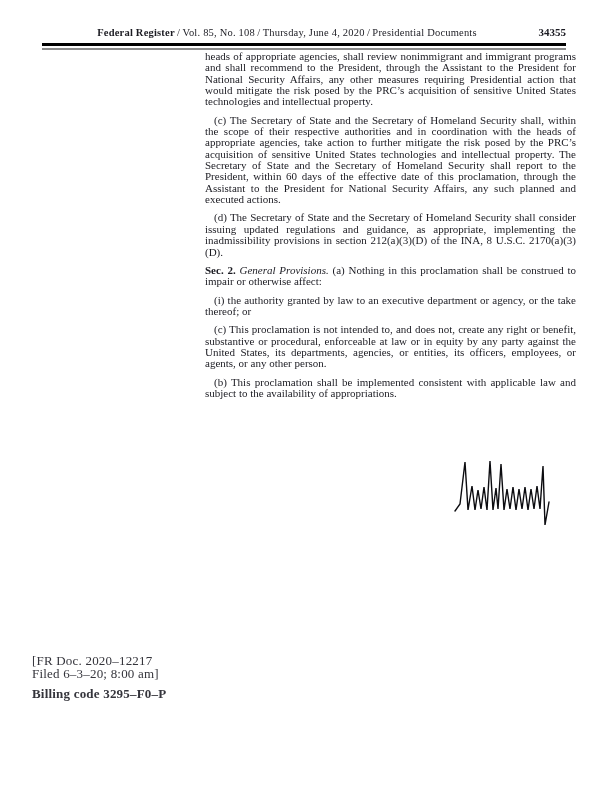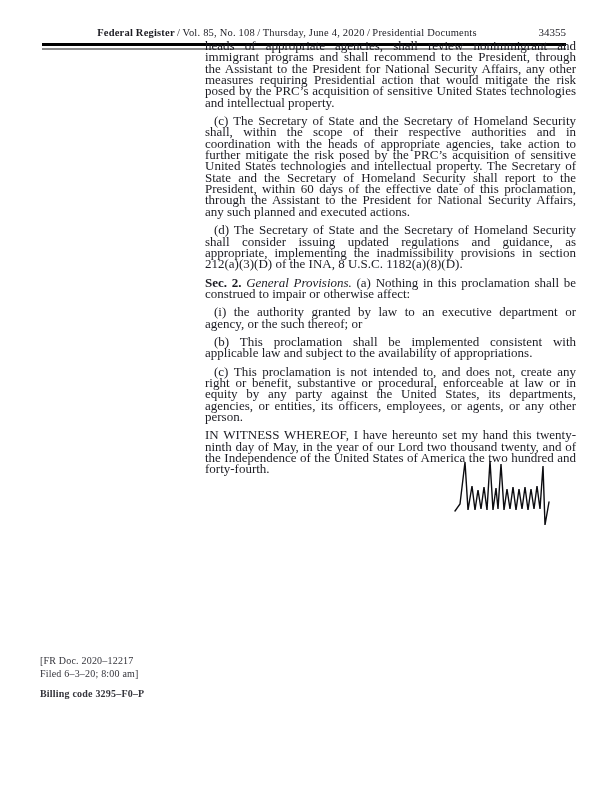--- a/index.html
+++ b/index.html
@@ -10,40 +10,40 @@
   .header{
     position:absolute;top:26px;left:42px;width:524px;height:14px;
     font-size:10.5px;line-height:13px;white-space:nowrap;
   }
   .header-center{
     position:absolute;left:12px;right:46px;text-align:center;
     letter-spacing:0.2px;
   }
   .header-brand{font-weight:bold;}
   .header-pagenum{
-    position:absolute;right:0;top:0;font-weight:normal;font-size:11px;
+    position:absolute;right:0;top:0;font-weight:bold;font-size:11px;
   }
   .rules{position:absolute;top:43px;left:42px;width:524px;}
   .rule-black{height:3px;background:#000;}
   .rule-gap{height:2px;background:#fff;}
   .rule-gray{height:2px;background:#8b8b8b;}
   .body-col{
-    position:absolute;left:205px;top:40px;width:371px;
-    font-size:13px;line-height:11.35px;text-align:justify;
+    position:absolute;left:205px;top:51px;width:371px;
+    font-size:11px;line-height:11.35px;text-align:justify;
   }
   .body-col p{margin:0 0 7px 0;}
   .body-col p.indent{text-indent:9px;}
   .sec-label{font-weight:bold;}
   .sec-title{font-style:italic;}
   .signature-wrap{
     position:absolute;left:453px;top:457px;width:112px;height:74px;
   }
   .footer{
-    position:absolute;left:40px;top:655px;
-    font-size:10px;line-height:12.5px;color:#34343b;letter-spacing:0.2px;
+    position:absolute;left:32px;top:655px;
+    font-size:13px;line-height:12.5px;color:#34343b;letter-spacing:0.2px;
   }
   .footer .billing{font-weight:bold;margin-top:8px;}
 </style>
 </head>
 <body>
 
 <div class="page">
 
   <div class="header">
     <div class="header-center">
@@ -54,26 +54,25 @@
 
   <div class="rules">
     <div class="rule-black"></div>
     <div class="rule-gap"></div>
     <div class="rule-gray"></div>
   </div>
 
   <div class="body-col">
     <p>heads of appropriate agencies, shall review nonimmigrant and immigrant programs and shall recommend to the President, through the Assistant to the President for National Security Affairs, any other measures requiring Presidential action that would mitigate the risk posed by the PRC’s acquisition of sensitive United States technologies and intellectual property.</p>
     <p class="indent">(c) The Secretary of State and the Secretary of Homeland Security shall, within the scope of their respective authorities and in coordination with the heads of appropriate agencies, take action to further mitigate the risk posed by the PRC’s acquisition of sensitive United States technologies and intellectual property. The Secretary of State and the Secretary of Homeland Security shall report to the President, within 60 days of the effective date of this proclamation, through the Assistant to the President for National Security Affairs, any such planned and executed actions.</p>
-    <p class="indent">(d) The Secretary of State and the Secretary of Homeland Security shall consider issuing updated regulations and guidance, as appropriate, implementing the inadmissibility provisions in section 212(a)(3)(D) of the INA, 8 U.S.C. 1182(a)(8)(D).</p>
+    <p class="indent">(d) The Secretary of State and the Secretary of Homeland Security shall consider issuing updated regulations and guidance, as appropriate, implementing the inadmissibility provisions in section 212(a)(3)(D) of the INA, 8 U.S.C. 2170(a)(3)(D).</p>
     <p><span class="sec-label">Sec. 2.</span><span class="sec-title"> General Provisions. </span><span>(a) Nothing in this proclamation shall be construed to impair or otherwise affect:</span></p>
-    <p class="indent">(i) the authority granted by law to an executive department or agency, or the such thereof; or</p>
+    <p class="indent">(i) the authority granted by law to an executive department or agency, or the take thereof; or</p>
+    <p class="indent">(c) This proclamation is not intended to, and does not, create any right or benefit, substantive or procedural, enforceable at law or in equity by any party against the United States, its departments, agencies, or entities, its officers, employees, or agents, or any other person.</p>
     <p class="indent">(b) This proclamation shall be implemented consistent with applicable law and subject to the availability of appropriations.</p>
-    <p class="indent">(c) This proclamation is not intended to, and does not, create any right or benefit, substantive or procedural, enforceable at law or in equity by any party against the United States, its departments, agencies, or entities, its officers, employees, or agents, or any other person.</p>
-    <p>IN WITNESS WHEREOF, I have hereunto set my hand this twenty-ninth day of May, in the year of our Lord two thousand twenty, and of the Independence of the United States of America the two hundred and forty-fourth.</p>
   </div>
 
   <div class="signature-wrap">
     <svg viewBox="0 0 112 74" width="112" height="74">
       <path d="M2,54 L7,47 L12,5 L15,53 L19,29 L22,53 L25,33 L28,52 L31,30 L34,53 L37,4 L40,53 L43,31 L45,52 L48,7 L51,53 L54,32 L57,52 L60,30 L63,53 L66,32 L69,52 L72,30 L75,53 L78,32 L81,52 L84,29 L87,52 L90,9 L92,68 L96,45" fill="none" stroke="#0c0c10" stroke-width="1.4" stroke-linejoin="miter" stroke-linecap="round"></path>
     </svg>
   </div>
 
   <div class="footer">
     <div>[FR Doc. 2020–12217</div>

